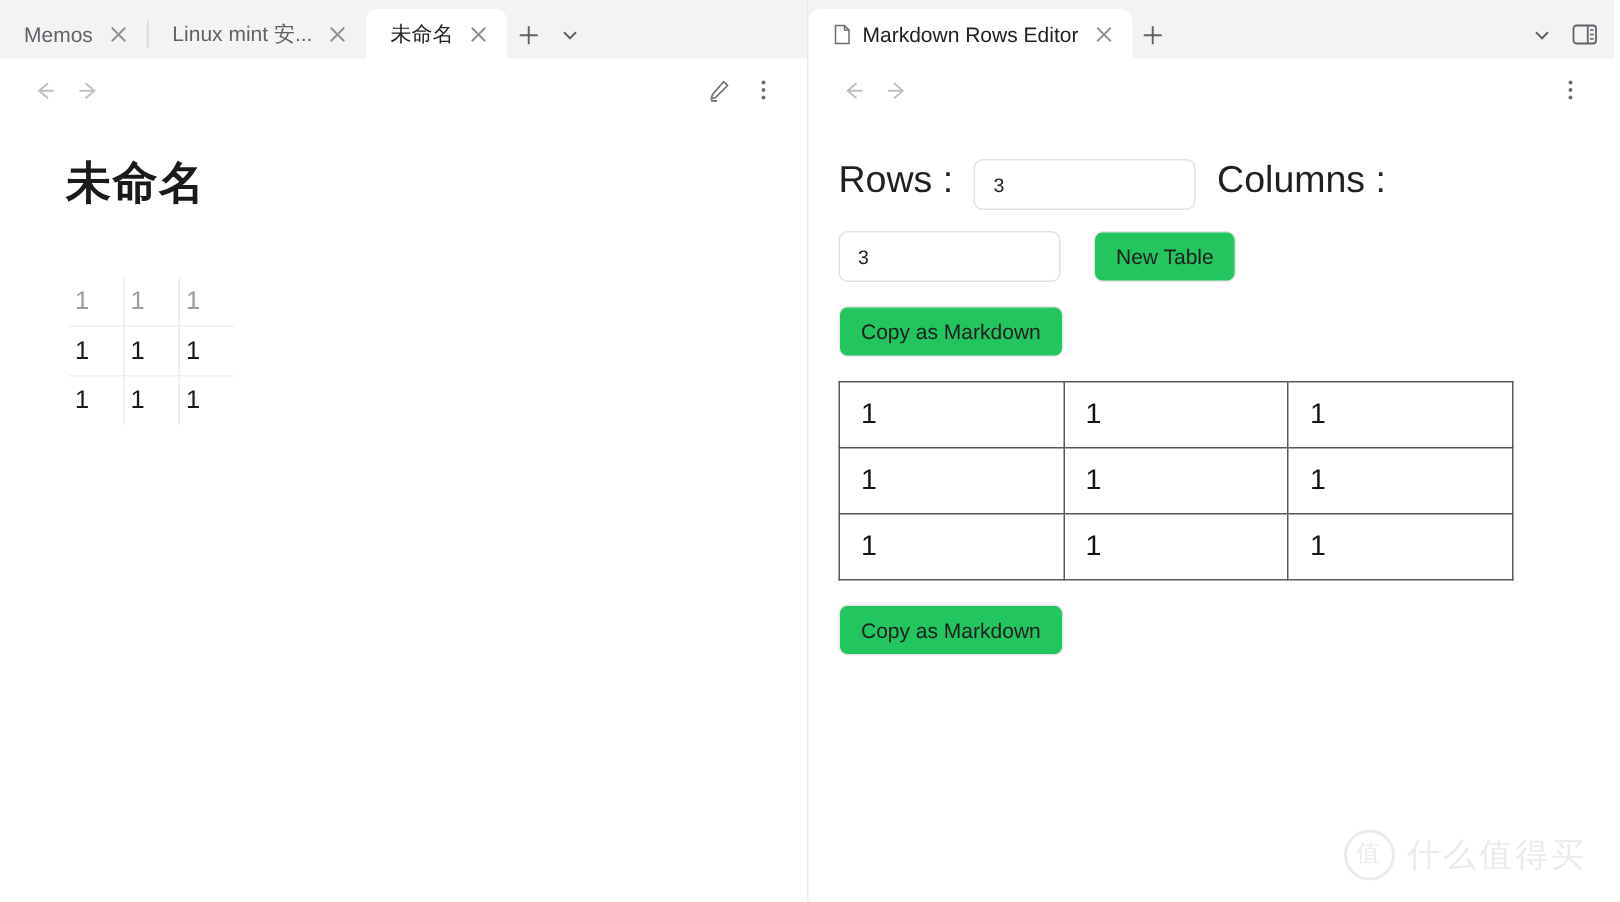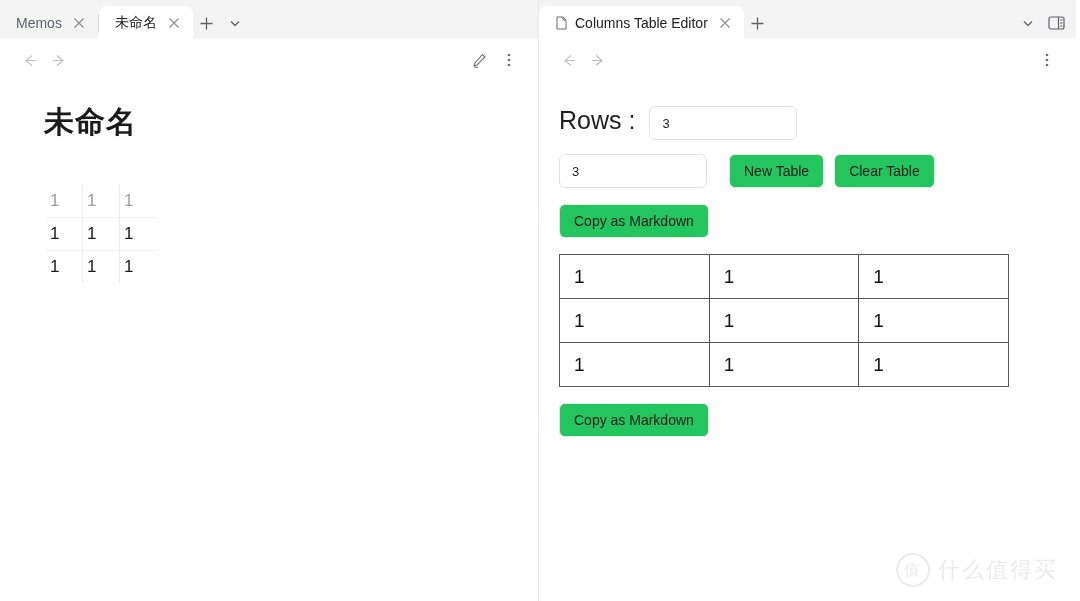--- a/index.html
+++ b/index.html
@@ -232,20 +232,28 @@
     <div class="tabstrip">
       <div class="tab inactive">
         <span class="tab-label">Memos</span>
         <span class="tab-close">
           <svg width="12" height="12" viewBox="0 0 12 12">
               <path d="M1.5 1.5 L10.5 10.5 M10.5 1.5 L1.5 10.5" stroke="currentColor" stroke-width="1.2" fill="none"></path>
             </svg>
         </span>
       </div>
       <div class="tab-sep"></div>
+      <div class="tab inactive">
+        <span class="tab-label">Linux mint 安...</span>
+        <span class="tab-close">
+          <svg width="12" height="12" viewBox="0 0 12 12">
+              <path d="M1.5 1.5 L10.5 10.5 M10.5 1.5 L1.5 10.5" stroke="currentColor" stroke-width="1.2" fill="none"></path>
+            </svg>
+        </span>
+      </div>
       <div class="tab active">
         <span class="tab-label">未命名</span>
         <span class="tab-close">
           <svg width="12" height="12" viewBox="0 0 12 12">
               <path d="M1.5 1.5 L10.5 10.5 M10.5 1.5 L1.5 10.5" stroke="currentColor" stroke-width="1.2" fill="none"></path>
             </svg>
         </span>
       </div>
       <div class="strip-btn">
         <svg width="15" height="15" viewBox="0 0 15 15">
@@ -314,21 +322,21 @@
   <div class="panel panel-right">
 
     <div class="tabstrip">
       <div class="tab active">
         <span class="tab-doc-icon">
           <svg width="13" height="14" viewBox="0 0 13 14">
               <path d="M2 1 H8 L11 4 V13 H2 Z" stroke="currentColor" stroke-width="1" fill="none"></path>
               <path d="M8 1 V4 H11" stroke="currentColor" stroke-width="1" fill="none"></path>
             </svg>
         </span>
-        <span class="tab-label" style="max-width:none">Columns Table Editor</span>
+        <span class="tab-label" style="max-width:none">Markdown Rows Editor</span>
         <span class="tab-close">
           <svg width="12" height="12" viewBox="0 0 12 12">
               <path d="M1.5 1.5 L10.5 10.5 M10.5 1.5 L1.5 10.5" stroke="currentColor" stroke-width="1.2" fill="none"></path>
             </svg>
         </span>
       </div>
       <div class="strip-btn">
         <svg width="15" height="15" viewBox="0 0 15 15">
             <path d="M7.5 1.5 V13.5 M1.5 7.5 H13.5" stroke="currentColor" stroke-width="1.3" fill="none"></path>
           </svg>
@@ -367,26 +375,26 @@
             <circle cx="8" cy="13" r="1.3" fill="currentColor"></circle>
           </svg>
       </div>
     </div>
 
     <div class="editor">
 
       <div class="row-line">
         <span class="field-label">Rows :</span>
         <div class="num-input">3</div>
+        <span class="field-label">Columns :</span>
       </div>
 
       <div class="btn-row">
         <div class="num-input" style="width:148px">3</div>
         <div class="btn" style="margin-left:12px">New Table</div>
-        <div class="btn">Clear Table</div>
       </div>
 
       <div class="btn-row">
         <div class="btn">Copy as Markdown</div>
       </div>
 
       <table class="edit-table">
         <tbody>
             <tr>
           <td>1</td>

